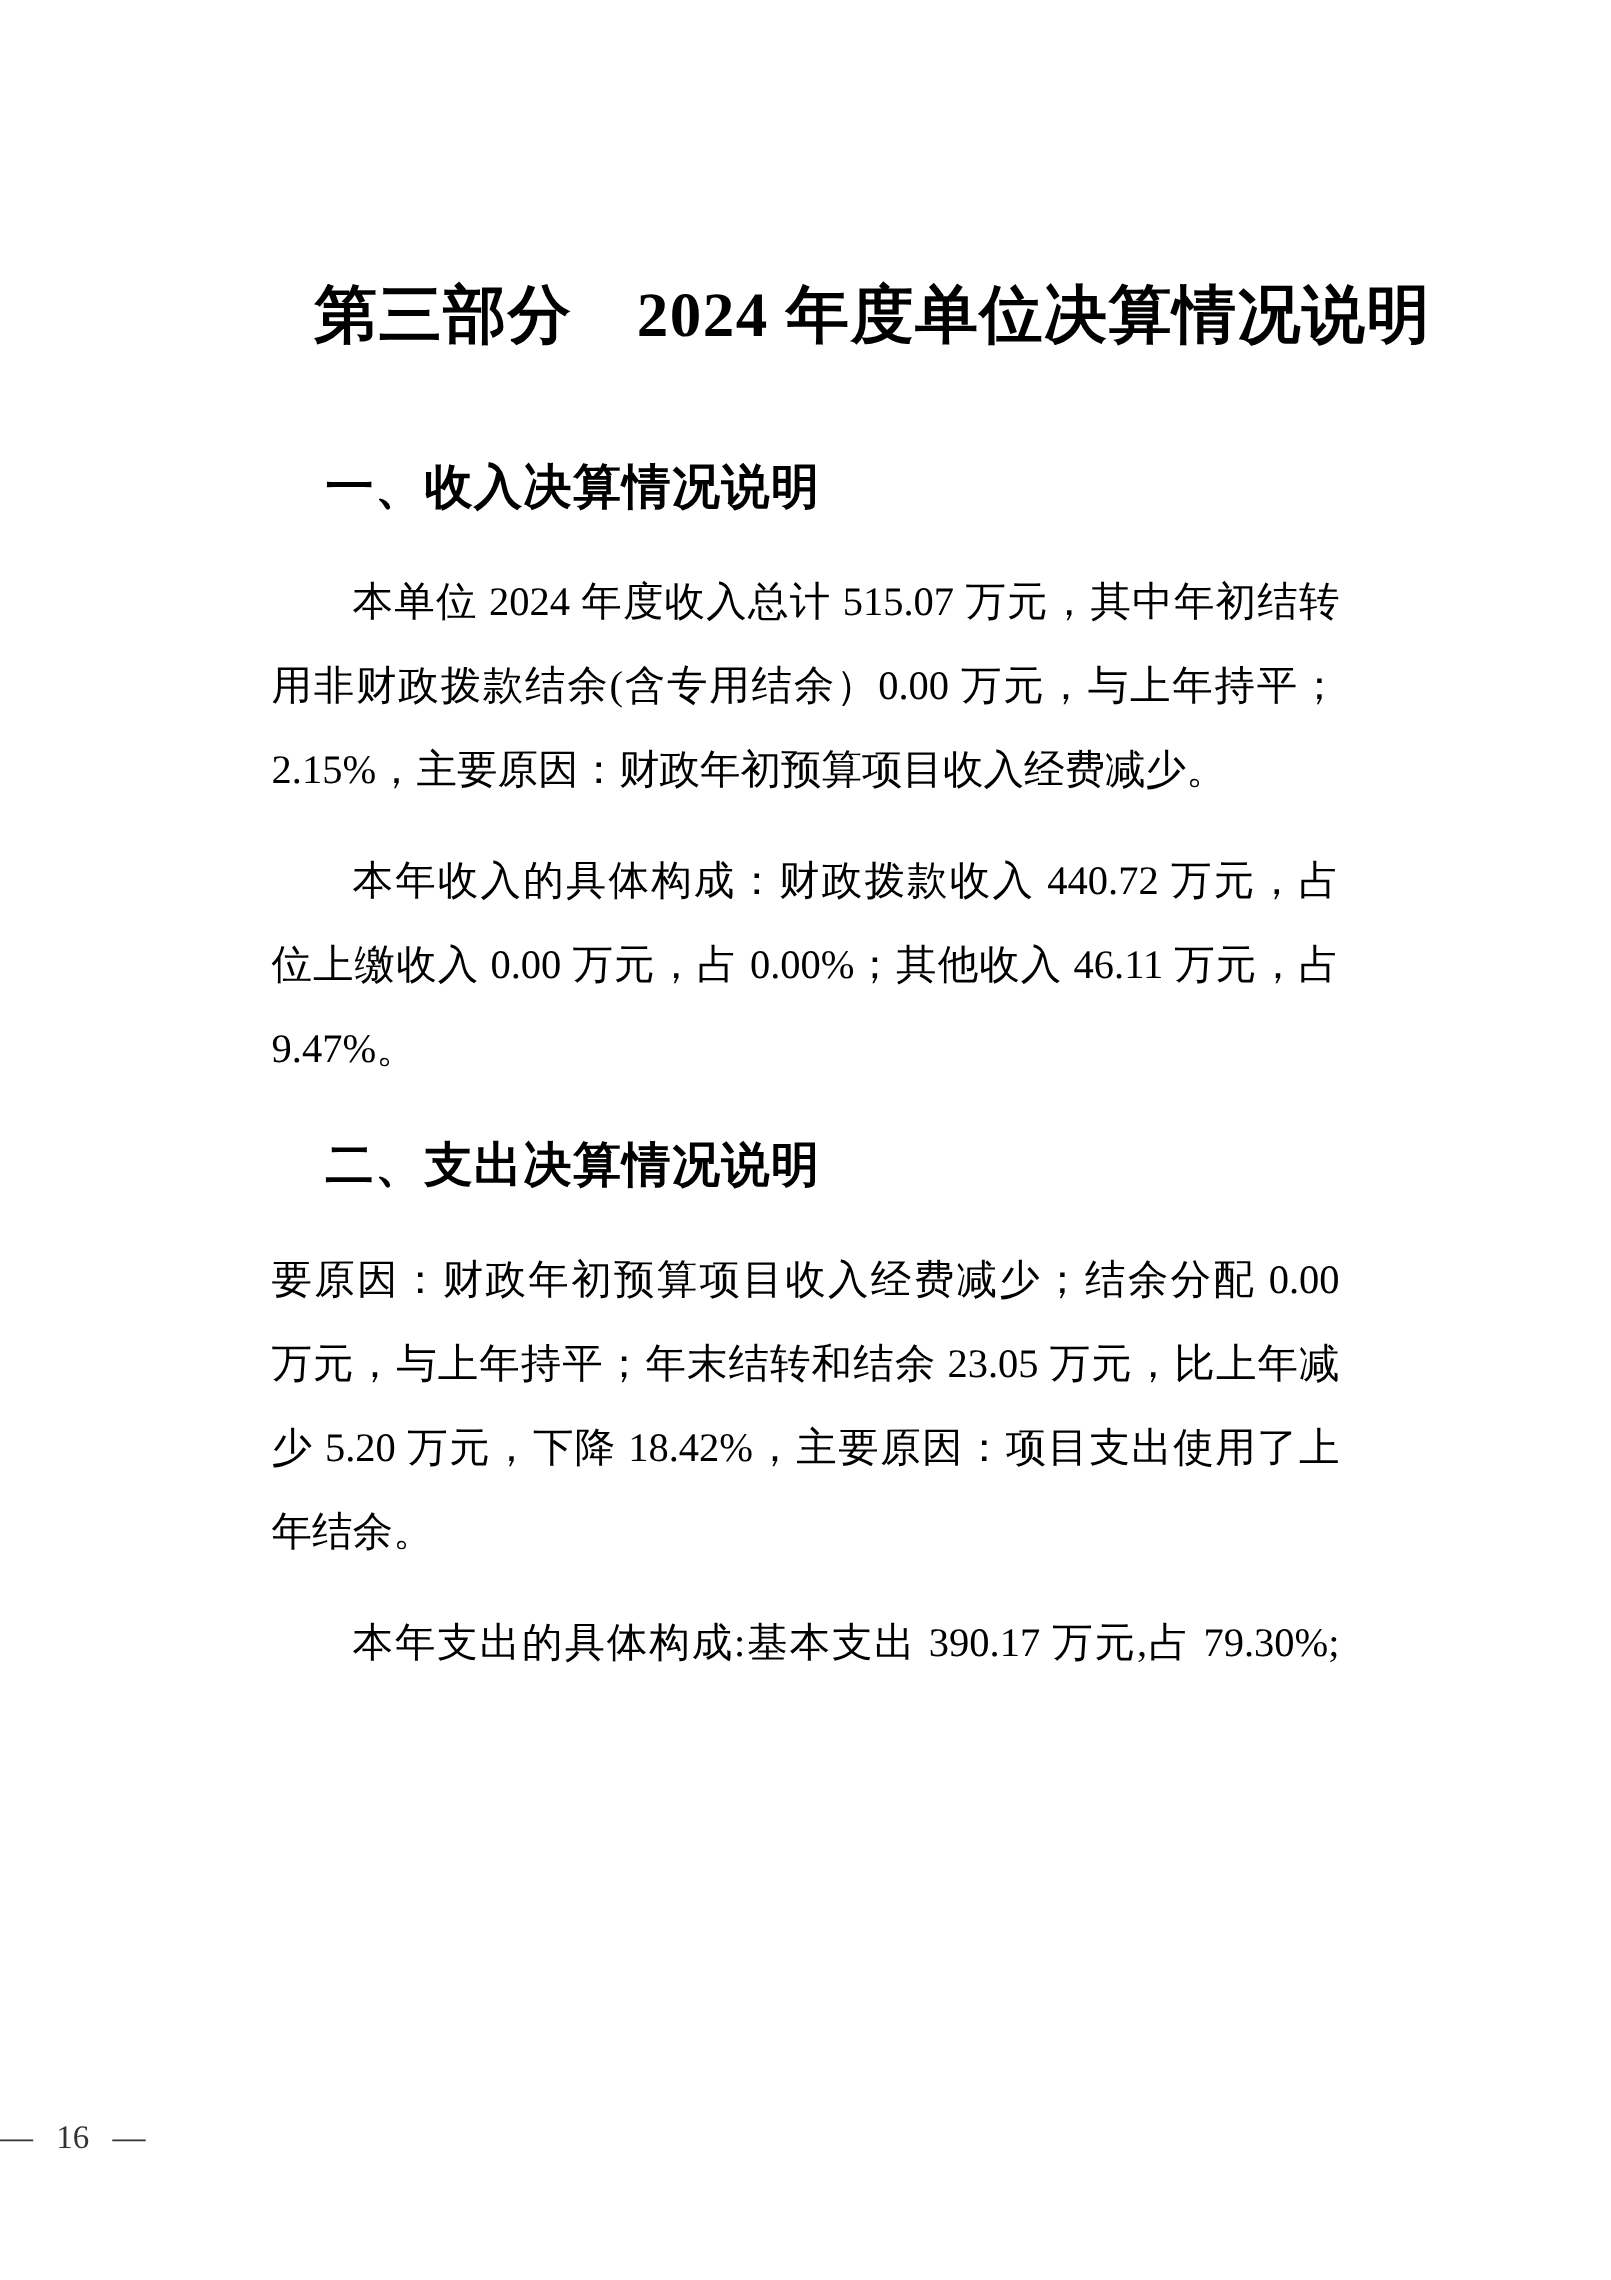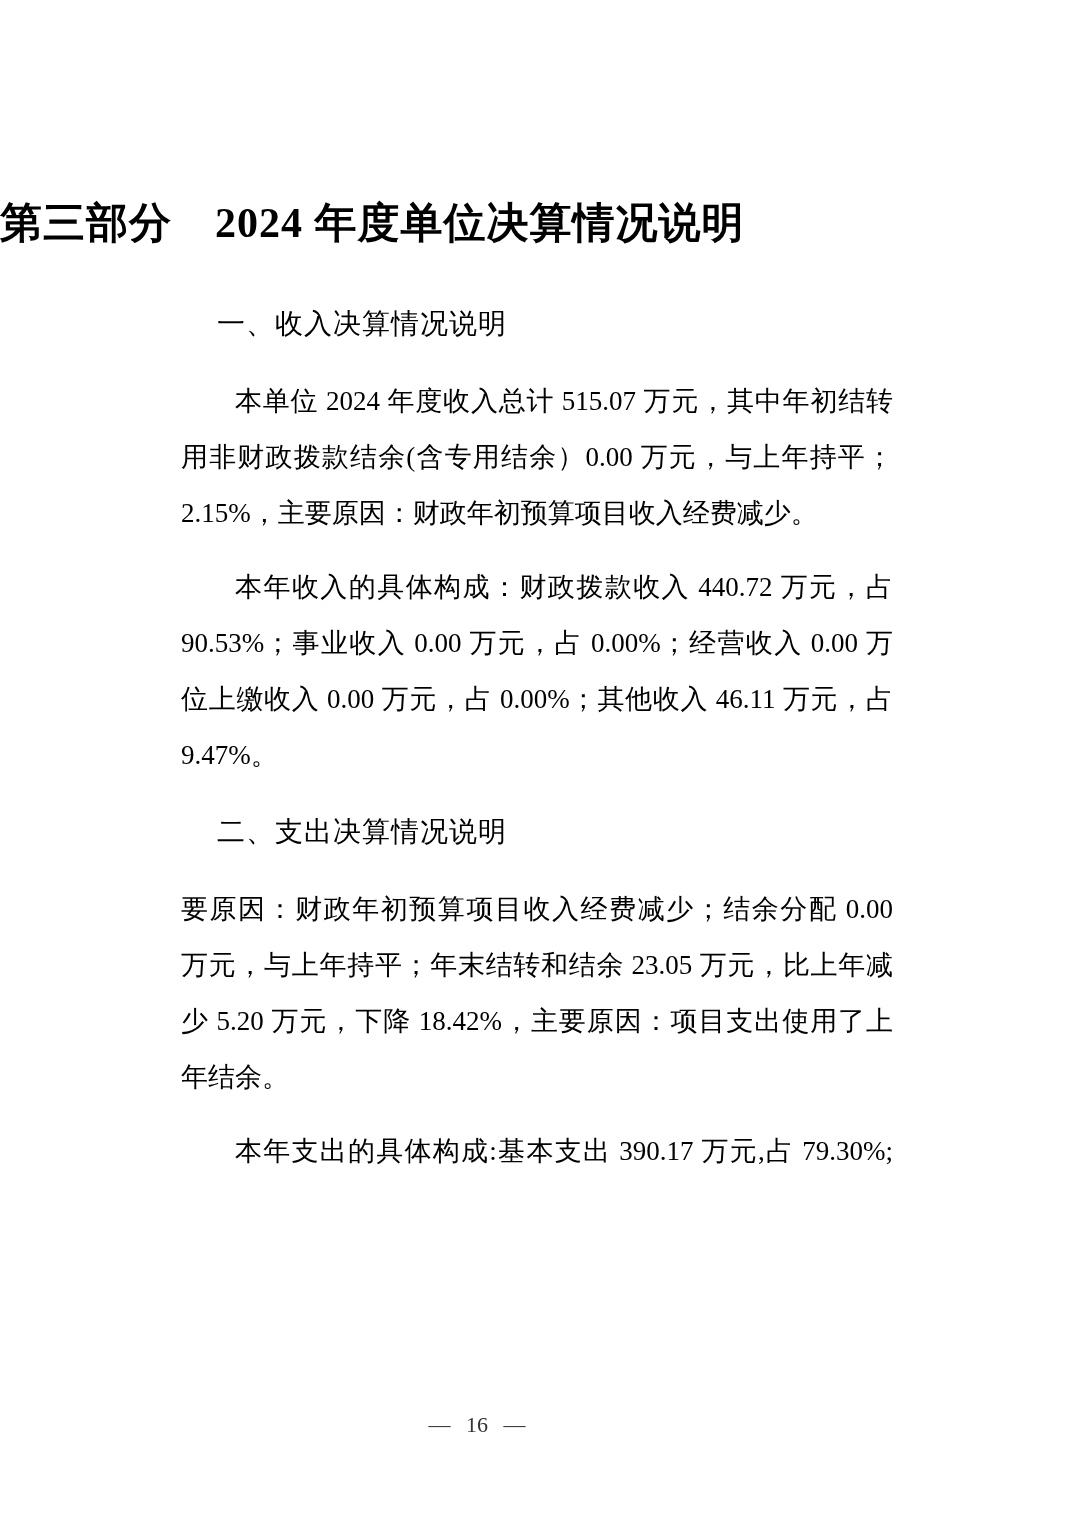--- a/index.html
+++ b/index.html
@@ -7,64 +7,64 @@
     position: relative;
     width: 1074px;
     height: 1520px;
     background: #ffffff;
     color: #000000;
     overflow: hidden;
     font-family: "Liberation Serif", "DejaVu Serif", serif;
   }
   .doc-title {
     position: absolute;
-    top: 192px;
+    top: 180px;
     left: 0;
     width: 954px;
     margin: 0;
-    text-align: left;
+    text-align: right;
     font-family: "Liberation Serif", "DejaVu Serif", serif;
     font-weight: bold;
     font-size: 42px;
     line-height: 62px;
     letter-spacing: 1px;
     white-space: nowrap;
   }
   .content {
     position: absolute;
     left: 163px;
     top: 293px;
     width: 748px;
     font-size: 27px;
   }
   .sec-heading {
     margin: 0;
     padding-left: 54px;
     font-family: "DejaVu Sans", "Liberation Sans", sans-serif;
-    font-weight: normal;
-    font-size: 28px;
+    font-weight: bold;
+    font-size: 32px;
     line-height: 62px;
     letter-spacing: 1px;
   }
   .para { margin: 18px; }
   .ln {
     line-height: 56px;
     height: 56px;
     text-align: justify;
     text-align-last: justify;
     overflow: hidden;
   }
   .ln.first { text-indent: 54px; }
   .ln.last  { text-align-last: left; }
   .footer {
     position: absolute;
     top: 1412px;
     left: 0;
     width: 954px;
-    text-align: center;
+    text-align: left;
     font-size: 22px;
     line-height: 26px;
     word-spacing: 10px;
     color: #333333;
   }
 </style>
 </head>
 <body>
 
 <div class="page">
@@ -76,21 +76,20 @@
     <h2 class="sec-heading">一、收入决算情况说明</h2>
 
     <div class="para">
       <div class="ln first">本单位 2024 年度收入总计 515.07 万元，其中年初结转</div>
       <div class="ln">用非财政拨款结余(含专用结余）0.00 万元，与上年持平；</div>
       <div class="ln last">2.15%，主要原因：财政年初预算项目收入经费减少。</div>
     </div>
 
     <div class="para">
       <div class="ln first">本年收入的具体构成：财政拨款收入 440.72 万元，占</div>
-      <div class="ln">90.53%；事业收入 0.00 万元，占 0.00%；经营收入 0.00 万</div>
       <div class="ln">位上缴收入 0.00 万元，占 0.00%；其他收入 46.11 万元，占</div>
       <div class="ln last">9.47%。</div>
     </div>
 
     <h2 class="sec-heading">二、支出决算情况说明</h2>
 
     <div class="para">
       <div class="ln">要原因：财政年初预算项目收入经费减少；结余分配 0.00</div>
       <div class="ln">万元，与上年持平；年末结转和结余 23.05 万元，比上年减</div>
       <div class="ln">少 5.20 万元，下降 18.42%，主要原因：项目支出使用了上</div>

